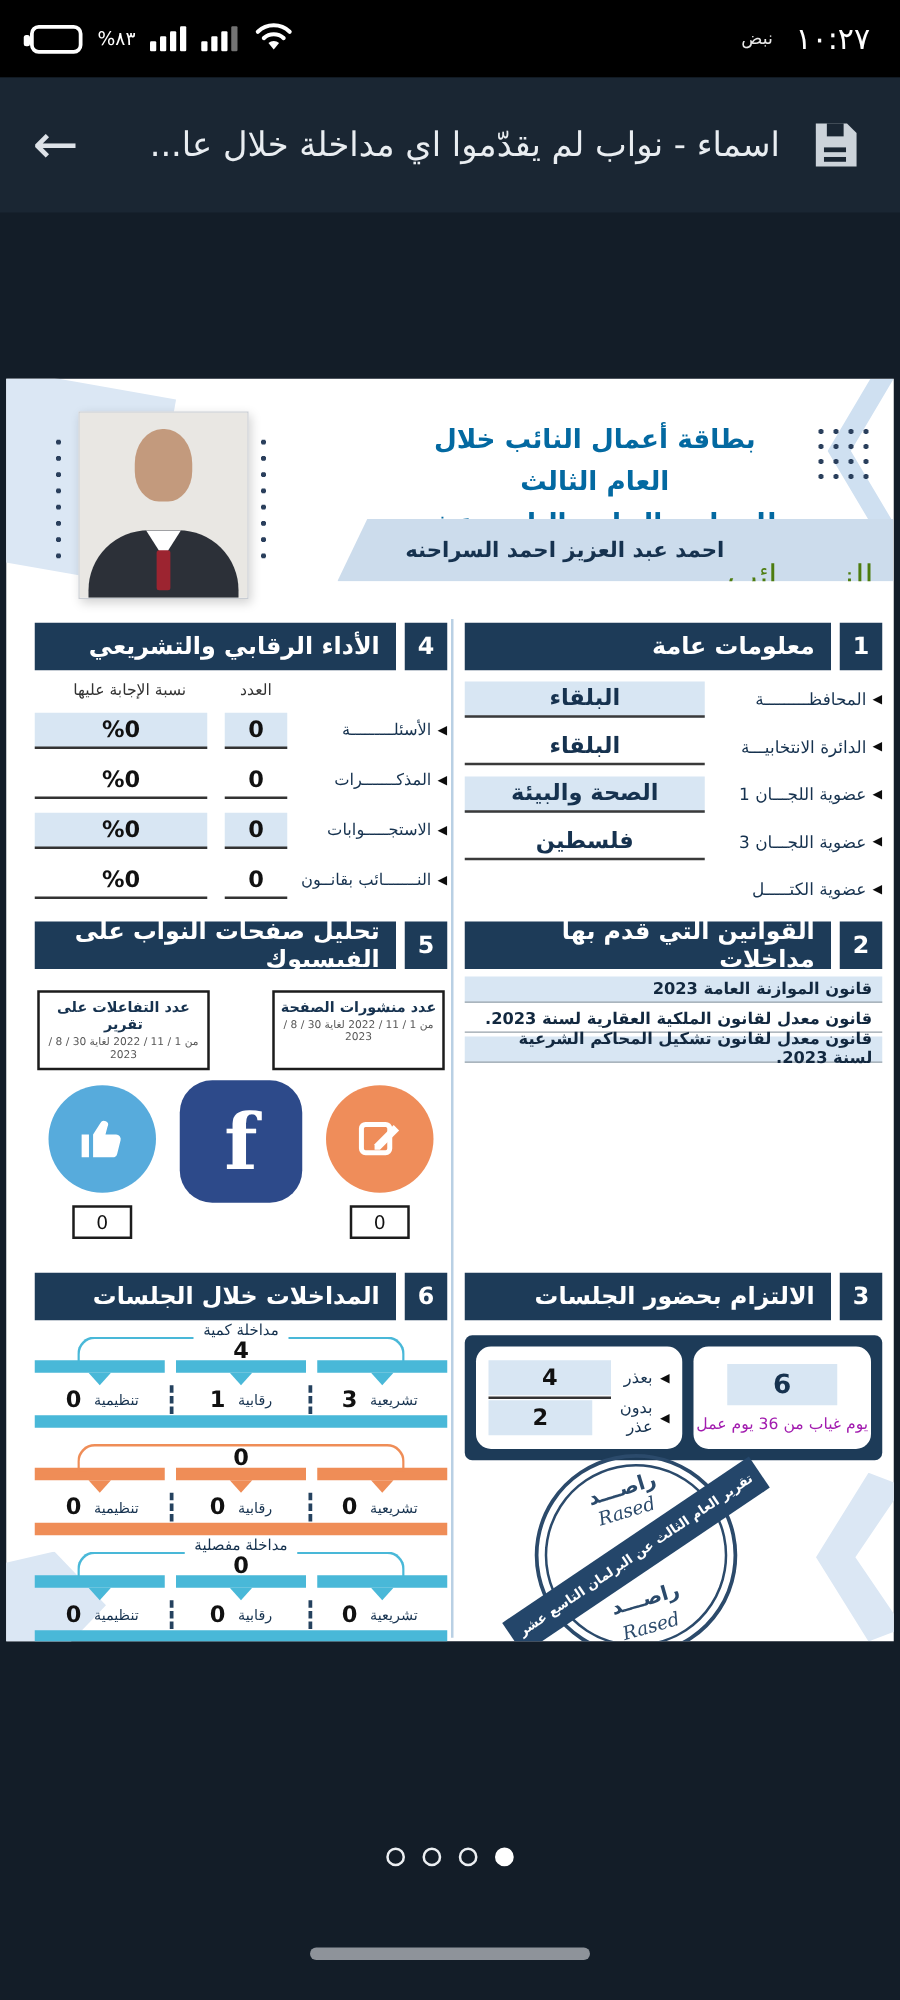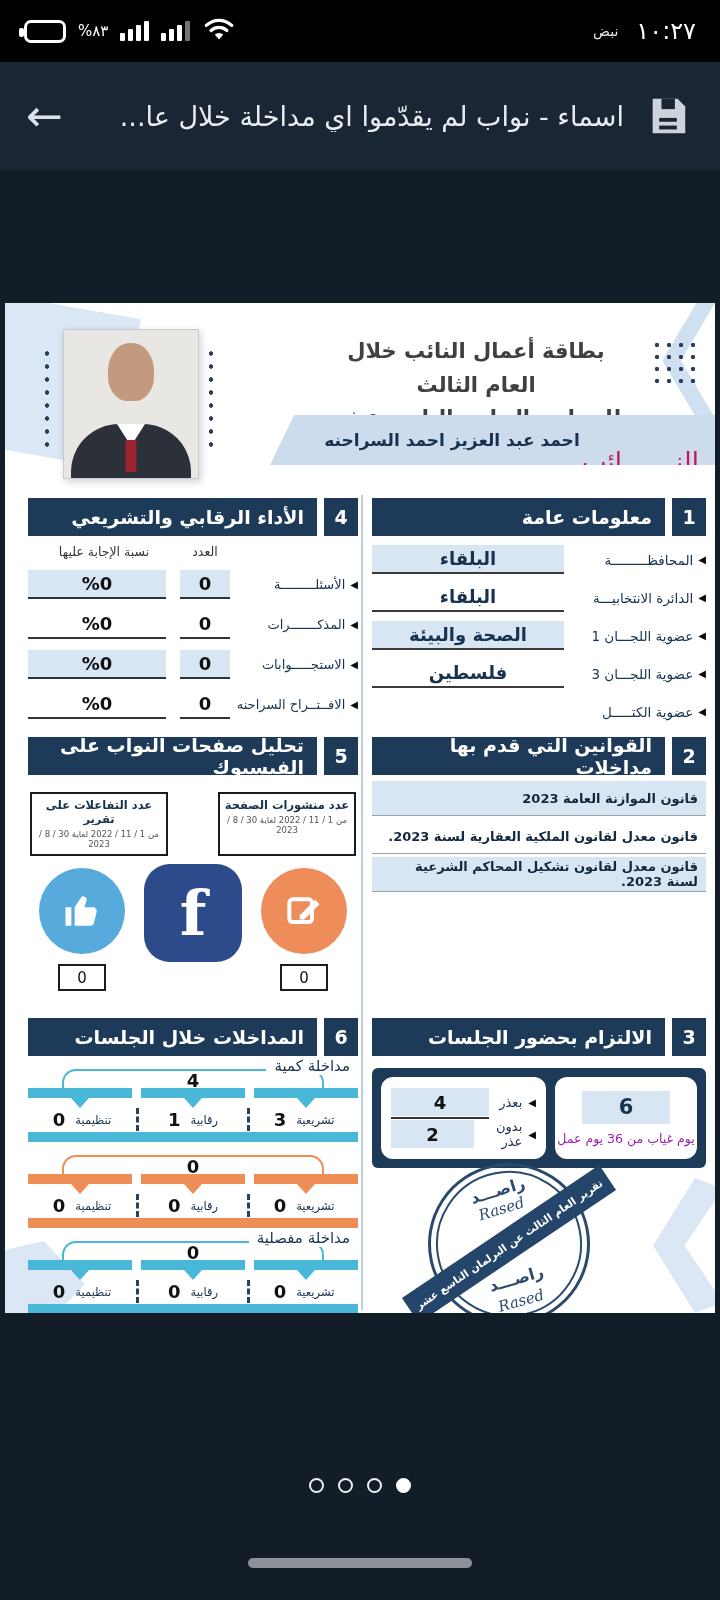--- a/index.html
+++ b/index.html
@@ -43,25 +43,25 @@
   .deco-bl { left:-6px; top:938px; width:86px; height:86px;
              clip-path:polygon(0 12%,52% 0,100% 50%,52% 100%,0 88%); }
   .deco-br { right:-8px; top:875px; width:70px; height:135px;
              clip-path:polygon(0 50%,60% 0,100% 8%,45% 50%,100% 92%,60% 100%); }
   .dots-grid { position:absolute; top:36px; right:16px; width:48px; height:48px;
                background-image:radial-gradient(circle,#2a3f5c 2px,transparent 2.3px); background-size:12px 12px; }
   .dots-col { position:absolute; width:16px; height:104px;
               background-image:radial-gradient(circle,#2a3f5c 2px,transparent 2.3px); background-size:12px 13px; }
 
   .card-title { position:absolute; top:32px; right:84px; width:310px; text-align:center;
-                font-size:21px; font-weight:bold; color:#404040; line-height:1.6; }
+                font-size:21px; font-weight:bold; color:#0369a1; line-height:1.6; }
   .mp-band { position:absolute; top:112px; left:265px; right:0; height:50px; background:var(--band,#ccdcec);
              clip-path:polygon(24px 0,100% 0,100% 100%,0 100%);
              display:flex; align-items:center; padding:0 16px 0 22px; }
-  .mp-label { font-size:26px; color:#be185d;margin-top:44px; }
+  .mp-label { font-size:26px; color:#4d7c0f;margin-top:44px; }
   .mp-name  { margin:0 auto; font-size:17px; font-weight:bold; color:#16324f; padding-left:30px; }
 
   .photo-frame { position:absolute; top:26px; left:58px; width:136px; height:150px; background:#fff;
                  border:1px solid #c8ccd2; box-shadow:2px 3px 8px rgba(0,0,0,.18); }
   .avatar { position:relative; width:100%; height:100%; background:#e9e7e3; overflow:hidden; }
   .av-head { position:absolute; top:13px; left:50%; transform:translateX(-50%); width:46px; height:58px;
              background:#c39a7d; border-radius:48% 48% 42% 42%; }
   .av-body { position:absolute; bottom:0; left:50%; transform:translateX(-50%); width:120px; height:54px;
              background:#2c3038; border-radius:48px 48px 0 0; }
   .av-collar { position:absolute; bottom:32px; left:50%; transform:translateX(-50%); width:28px; height:22px;
@@ -91,21 +91,21 @@
 
   .pcols { display:flex; margin-top:8px; font-size:12.5px; color:#333; }
   .pcols .sp { width:128px; } .pcols .c1 { width:50px; text-align:center; } .pcols .c2 { flex:1; text-align:center; }
   .prow { display:flex; align-items:center; margin-top:11px; }
   .prow .lbl { width:128px; font-size:13px; color:#16324f; display:flex; align-items:center; gap:5px; }
   .prow .cnt { width:50px; height:29px; display:flex; align-items:center; justify-content:center;
                font-size:18px; font-weight:bold; color:#111; border-bottom:2px solid #333; }
   .prow .rt  { flex:1; margin-right:14px; height:29px; display:flex; align-items:center; justify-content:center;
                font-size:18px; font-weight:bold; color:#111; border-bottom:2px solid #333; }
 
-  .lrow { height:35px; margin-top:3px; display:flex; align-items:center; padding:0 8px;
+  .lrow { height:21px; margin-top:3px; display:flex; align-items:center; padding:0 8px;
           font-size:13px; font-weight:bold; color:#12283f; border-bottom:1px solid #98a2ab; }
   .lrow.first { margin-top:6px; }
 
   .att-wrap { margin-top:12px; background:var(--navy,#1d3b58); border-radius:6px; padding:9px;
               display:flex; gap:9px; height:100px; }
   .att-panel { background:#fff; border-radius:12px; }
   .att-right { width:45%; display:flex; flex-direction:column; align-items:center; justify-content:center; gap:7px; }
   .att-big { width:88px; height:33px; background:var(--fill,#d8e6f3); display:flex; align-items:center;
              justify-content:center; font-size:21px; font-weight:bold; color:#16324f; }
   .att-cap { font-size:12.5px; color:#a21caf; }
@@ -128,21 +128,21 @@
   .fbtile { width:98px; height:98px; background:var(--fb-blue,#2d4a8a); border-radius:26px; display:flex;
             align-items:center; justify-content:center; transform:rotate(0deg); position:relative; top:-4px;
             font-family:"DejaVu Serif",serif; font-weight:bold; font-size:62px; color:#fff; }
   .zero-box { width:48px; height:27px; border:2px solid #1c1c1c; display:flex; align-items:center;
               justify-content:center; font-size:15px; color:#111; margin-top:10px; background:#fff; }
 
   .ivg { margin-top:5px; }
   .ivg-top { position:relative; height:27px; }
   .ivg-bracket { position:absolute; left:34px; right:34px; top:8px; height:22px;
                  border:2px solid; border-bottom:none; border-radius:14px 14px 0 0; }
-  .ivg-name { position:absolute; top:-4px; left:0; right:0; font-size:15px; color:#16324f; }
+  .ivg-name { position:absolute; top:-4px; left:0; right:0; text-align:center; font-size:12px; color:#16324f; }
   .ivg-name span { background:#fff; padding:0 8px; }
   .ivg-total { position:absolute; top:9px; left:0; right:0; text-align:center; font-size:18px; font-weight:bold; color:#111; }
   .ivg-bars { display:flex; gap:9px; }
   .seg { flex:1; }
   .seg-bar { height:10px; }
   .seg-tri { width:0; height:0; border-left:9px solid transparent; border-right:9px solid transparent;
              border-top:10px solid; margin:0 auto; }
   .ivg-vals { display:flex; height:23px; align-items:center; margin-top:0; }
   .vcell { flex:1; display:flex; align-items:center; justify-content:center; gap:10px; height:100%; }
   .vcell:not(:first-child){ border-right:3px dashed #25425f; }
@@ -379,21 +379,21 @@
           <span class="lbl">
               <span class="arr">◀</span>
               <span>الاستجـــــوابات</span>
             </span>
           <span class="cnt fill">0</span>
           <span class="rt fill">%0</span>
         </div>
         <div class="prow">
           <span class="lbl">
               <span class="arr">◀</span>
-              <span>الافــتــراح السراحنه</span>
+              <span>النـــــــائب بقانــون</span>
             </span>
           <span class="cnt">0</span>
           <span class="rt">%0</span>
         </div>
       </div>
 
       <div class="sec-abs-2">
         <div class="shead">
           <div class="num">5</div>
           <div class="bar">تحليل صفحات النواب على الفيسبوك</div>

